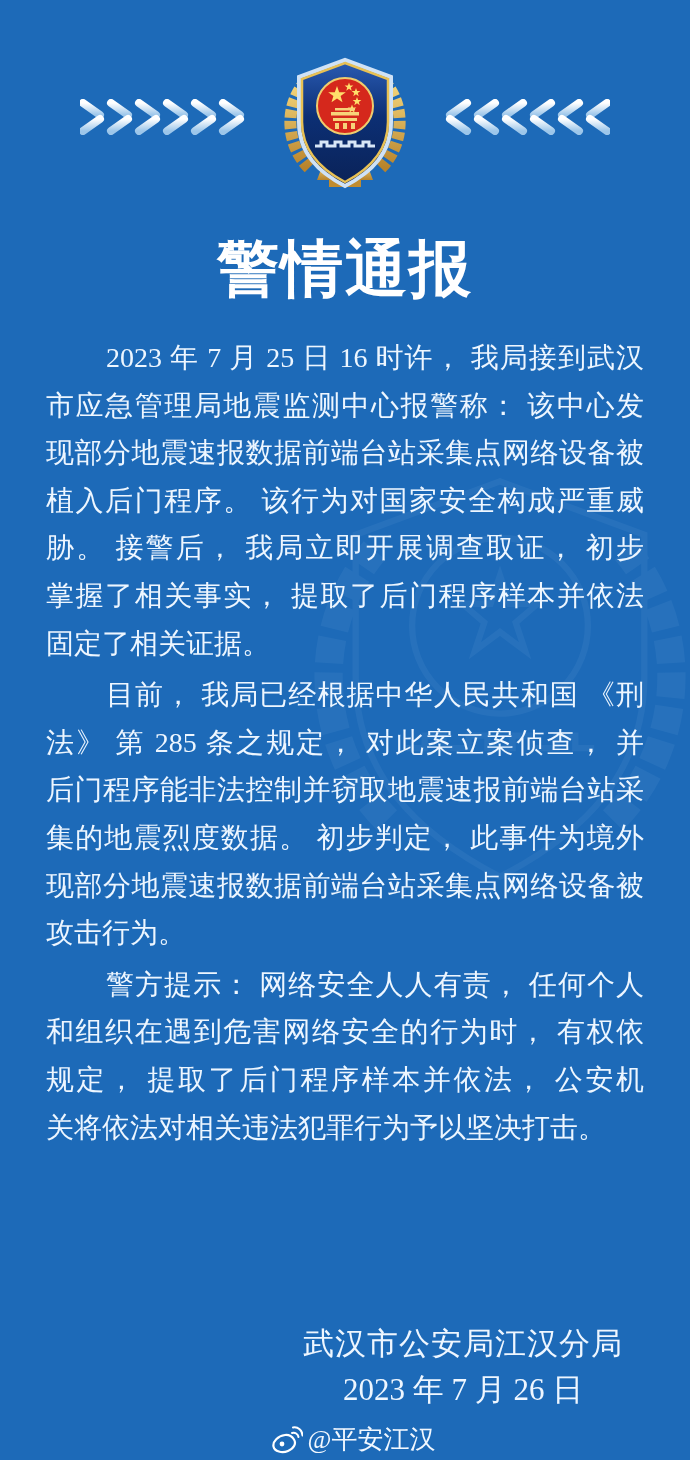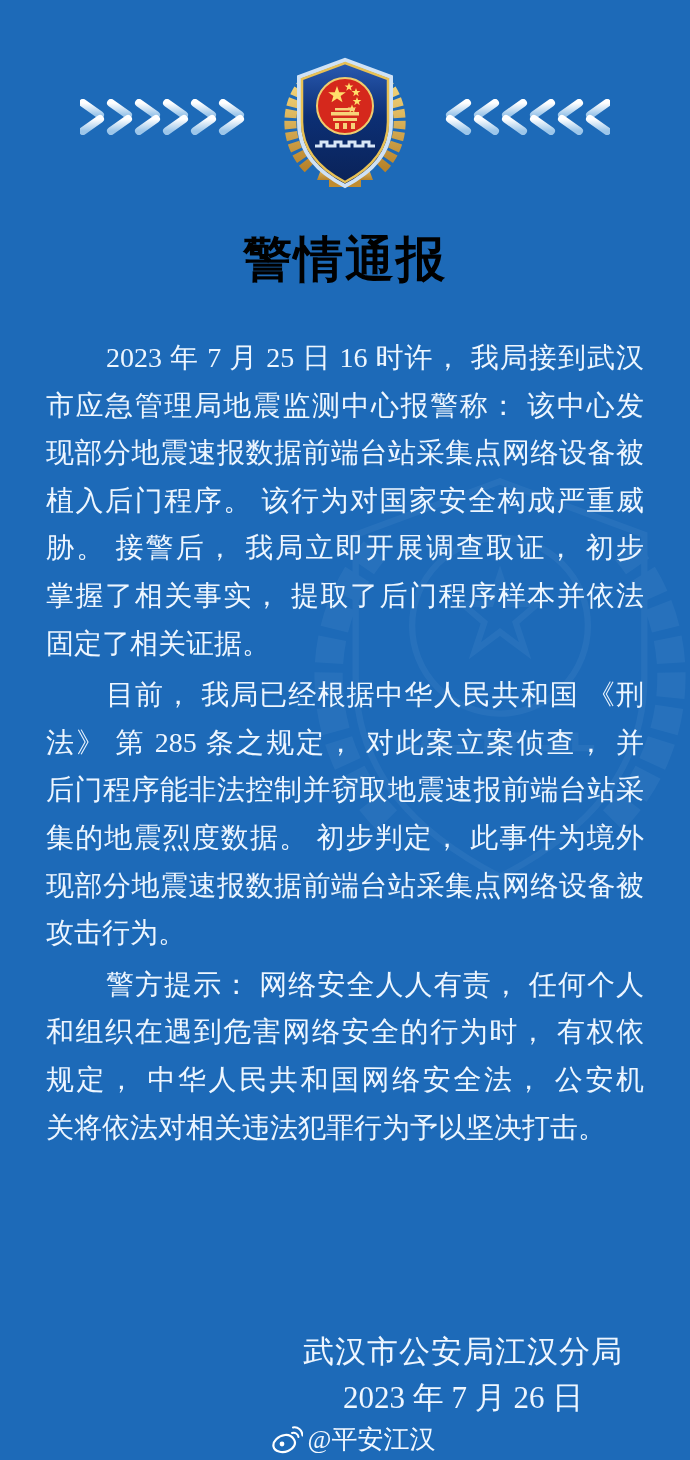--- a/index.html
+++ b/index.html
@@ -14,37 +14,37 @@
   .watermark { position:absolute; left:280px; top:450px; width:440px; height:455px; opacity:0.07; pointer-events:none; }
 
   
   .arrows { position:absolute; top:99px; width:170px; height:36px; }
   .arrows.left  { left:80px; }
   .arrows.right { right:80px; transform:scaleX(-1); }
   .badge { position:absolute; top:50px; left:275px; width:140px; height:145px; }
   .title {
     position:absolute; top:227px; left:0; width:100%;
     text-align:center; font-family:"Liberation Sans","DejaVu Sans",sans-serif;
-    font-weight:bold; font-size:49px; letter-spacing:2px; color:#000000;
+    font-weight:bold; font-size:62px; letter-spacing:2px; color:#ffffff;
   }
 
   
   .body-text { position:absolute; top:330px; left:42px; width:606px; font-size:28px; }
   .paragraph { margin:4px; }
   .tline {
     height:47.6px; line-height:47.6px;
     text-align:justify; text-align-last:justify;
     overflow:hidden; color:#edf6ff;
   }
   .tline.first { text-indent:60px; }
   .tline.last  { text-align-last:left; }
 
   
   .signature { position:absolute; top:1324px; left:0; width:100%; }
-  .sig-inner { width:340px; margin:8px auto; transform:translateX(118px); text-align:center; }
+  .sig-inner { width:340px; margin:0 auto; transform:translateX(118px); text-align:center; }
   .sig-name { font-size:31px; line-height:40px; letter-spacing:1px; }
   .sig-date { font-size:31px; line-height:40px; margin-top:6px; }
 
   
   .footer {
     position:absolute; top:1422px; left:8px; width:100%;
     display:flex; justify-content:center; align-items:center; gap:5px;
     font-size:26px; color:#f2f8ff;
   }
   .weibo-icon { width:32px; height:28px; display:block; }
@@ -163,21 +163,21 @@
         <div class="tline first">目前， 我局已经根据中华人民共和国 《刑</div>
         <div class="tline">法》 第 285 条之规定， 对此案立案侦查， 并</div>
         <div class="tline">后门程序能非法控制并窃取地震速报前端台站采</div>
         <div class="tline">集的地震烈度数据。 初步判定， 此事件为境外</div>
         <div class="tline">现部分地震速报数据前端台站采集点网络设备被</div>
         <div class="tline last">攻击行为。</div>
       </div>
     <div class="paragraph">
         <div class="tline first">警方提示： 网络安全人人有责， 任何个人</div>
         <div class="tline">和组织在遇到危害网络安全的行为时， 有权依</div>
-        <div class="tline">规定， 中华人民共和国网络安全法， 公安机</div>
+        <div class="tline">规定， 提取了后门程序样本并依法， 公安机</div>
         <div class="tline last">关将依法对相关违法犯罪行为予以坚决打击。</div>
       </div>
   </div>
 
   <div class="signature">
     <div class="sig-inner">
       <div class="sig-name">武汉市公安局江汉分局</div>
       <div class="sig-date">2023 年 7 月 26 日</div>
     </div>
   </div>

